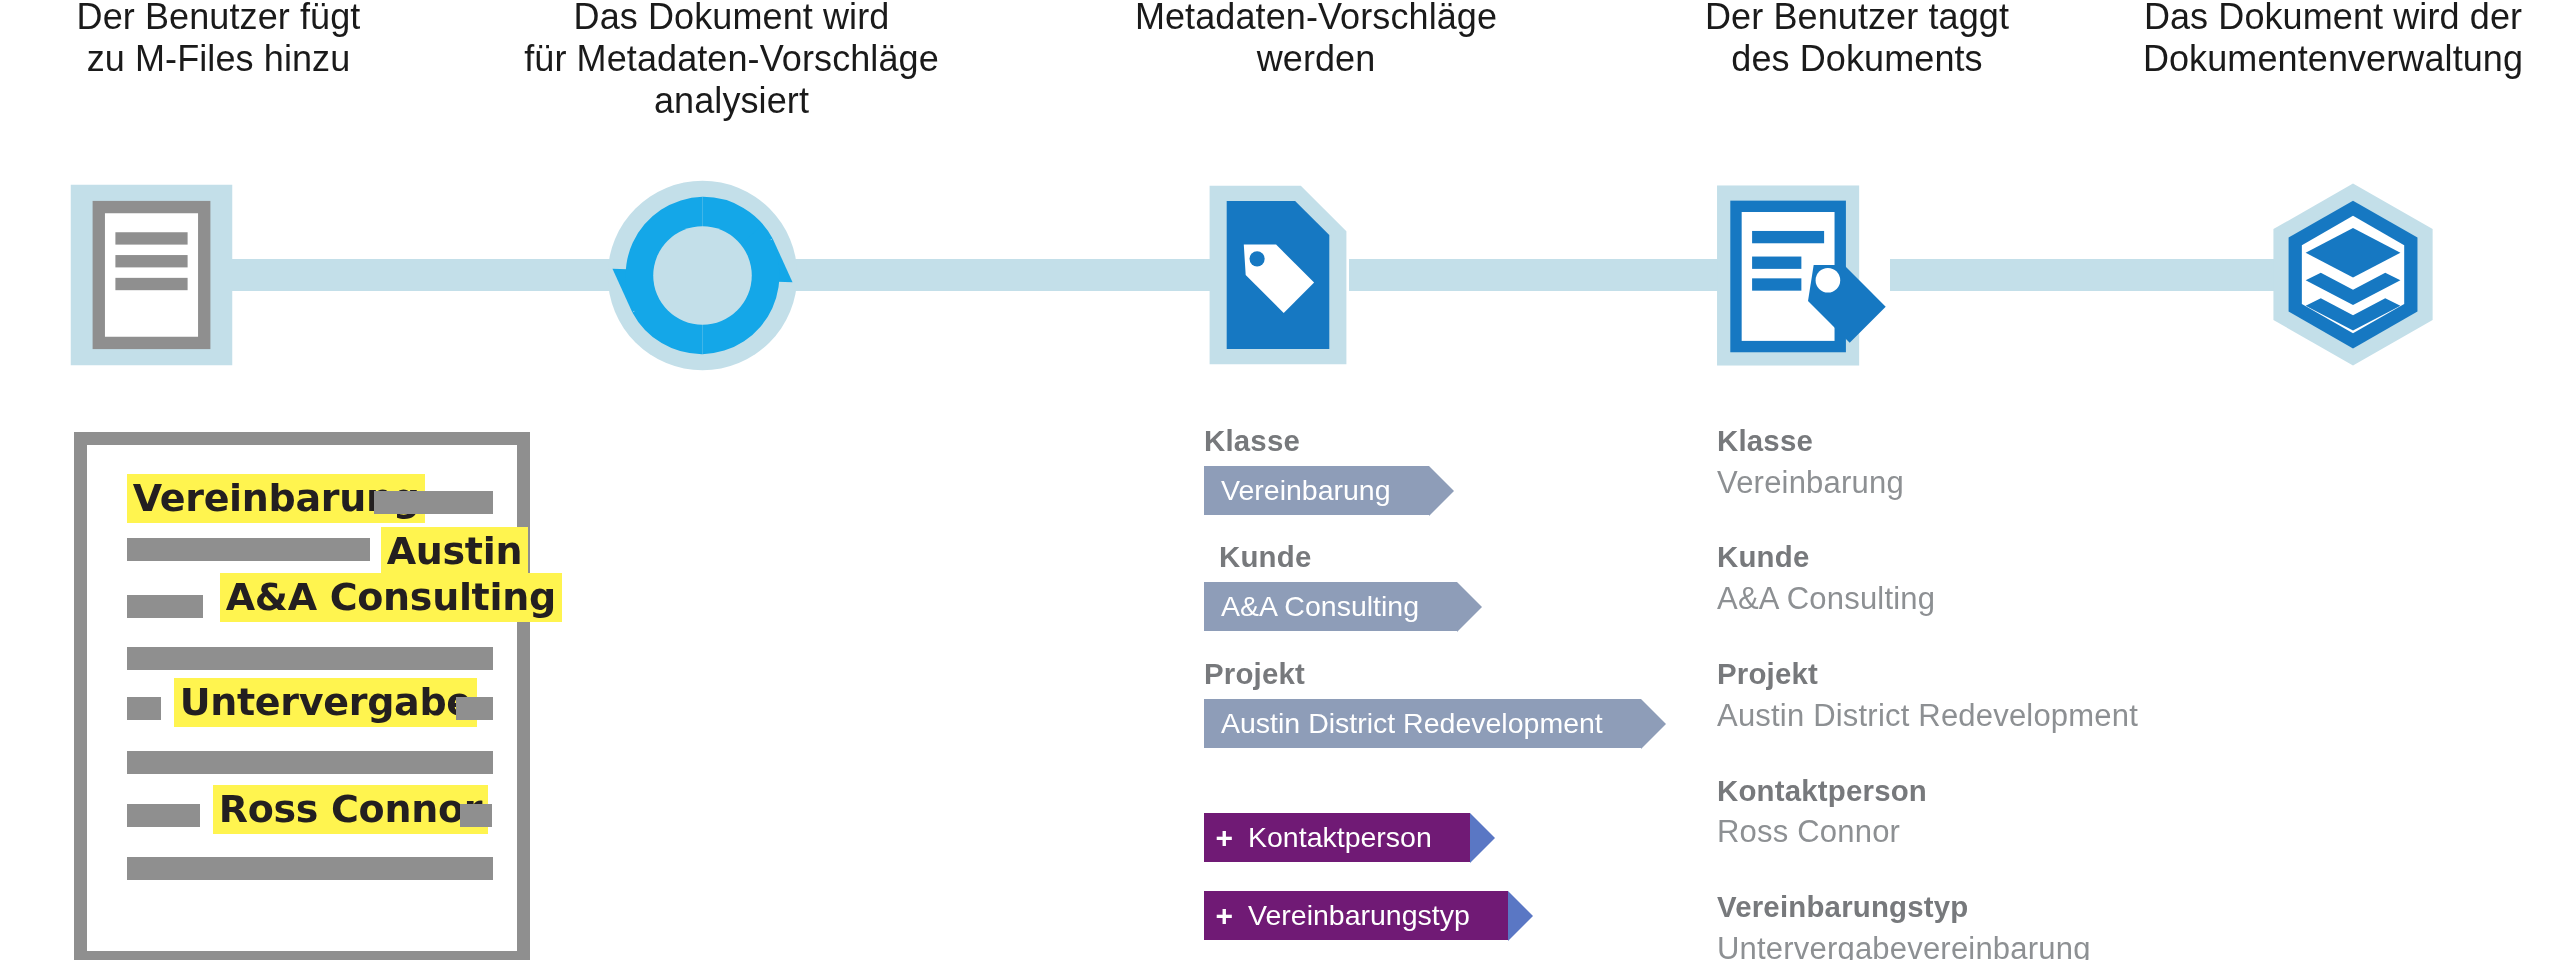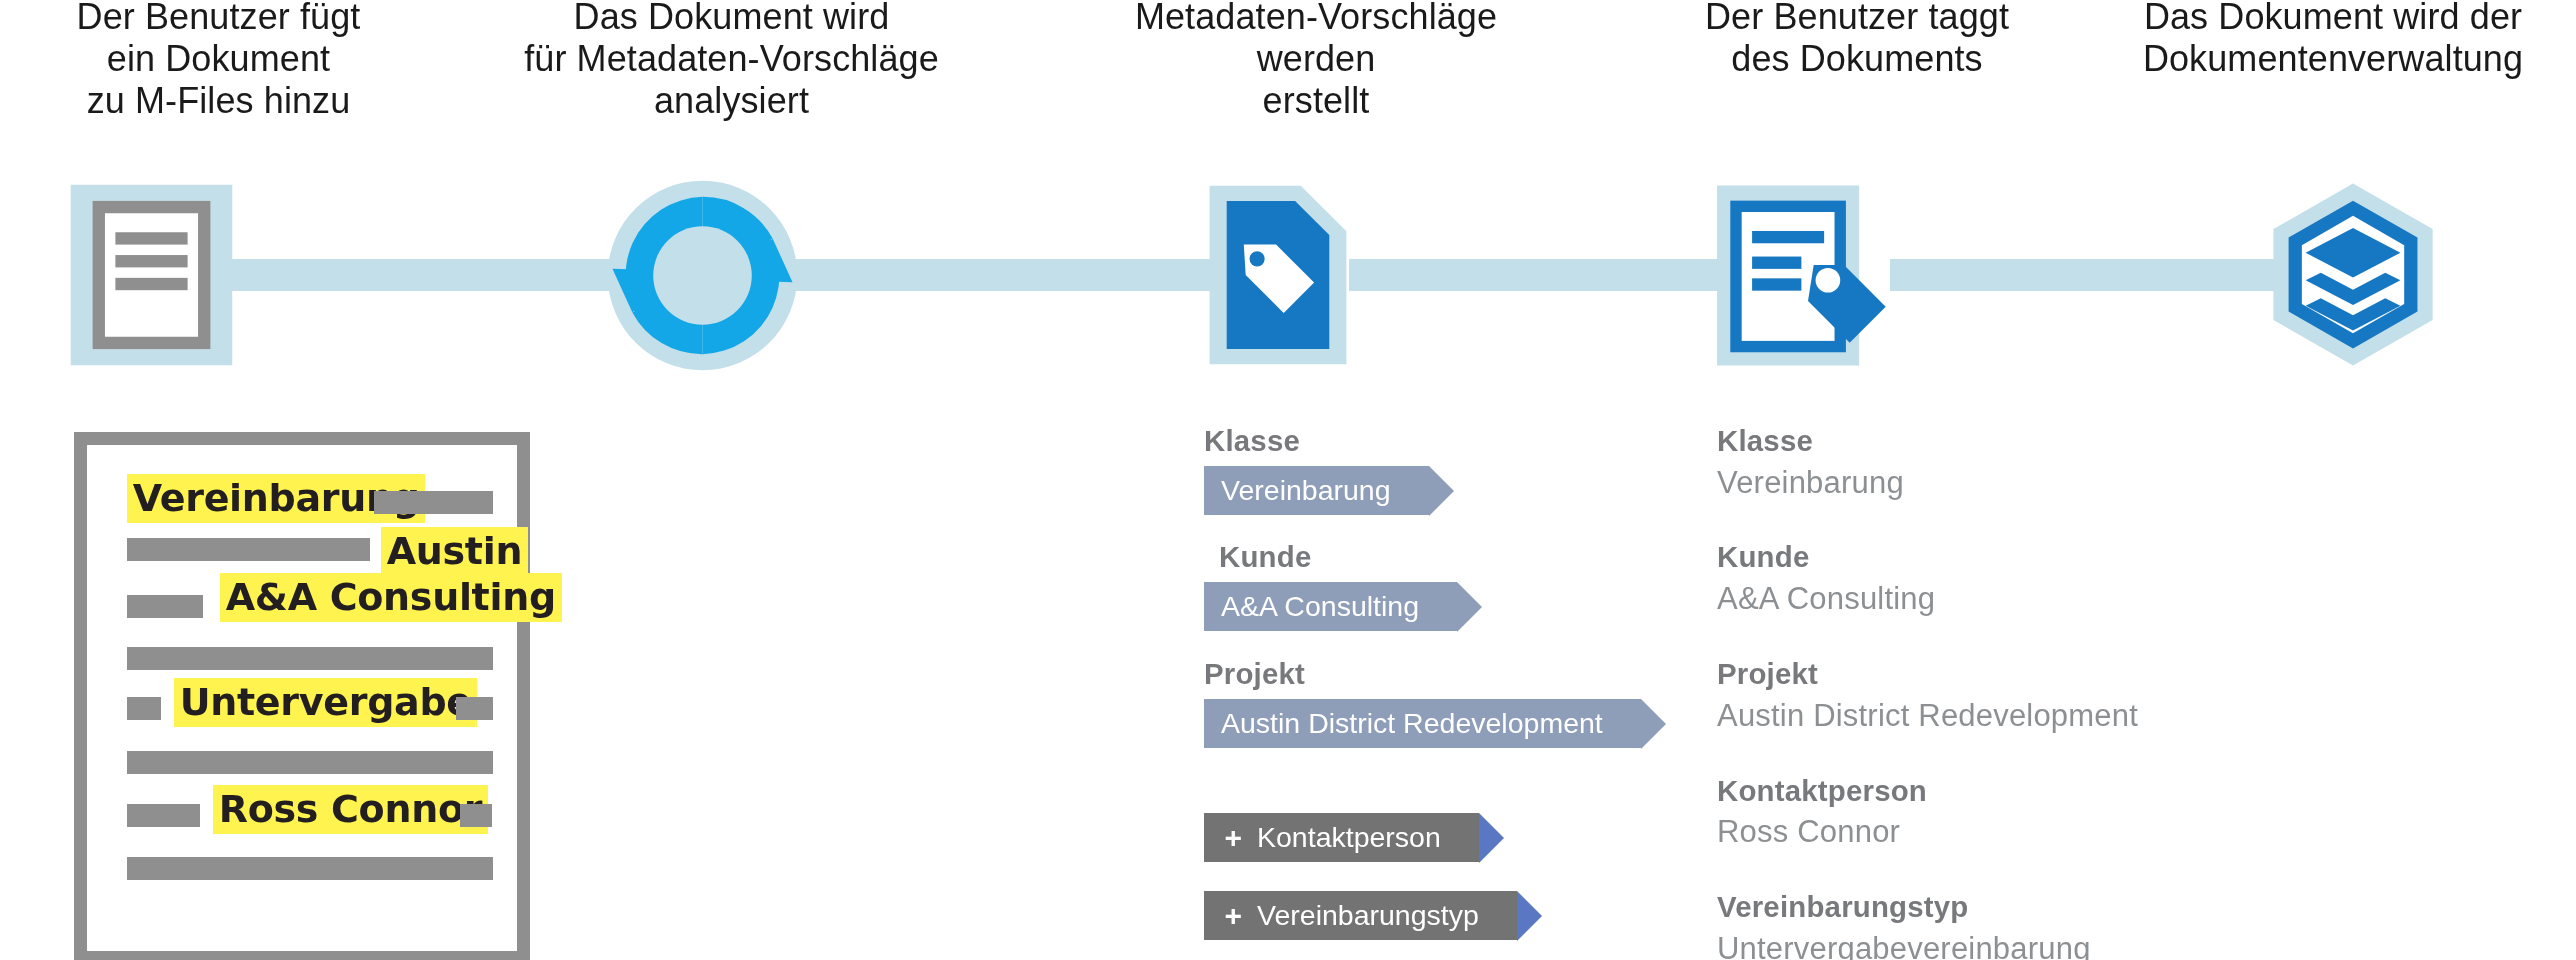--- a/index.html
+++ b/index.html
@@ -29,21 +29,21 @@
       font-size:38px;line-height:49px;white-space:nowrap;padding:0 5.7px;
       font-family:"DejaVu Sans","Liberation Sans",sans-serif;letter-spacing:-0.3px;}
 
   
   .mcol{position:absolute;}
   .mlabel{font-size:29.4px;font-weight:700;color:#77797c;line-height:1.0;letter-spacing:0.2px;}
   .tag{position:relative;display:inline-block;height:49px;line-height:49px;
        color:#ffffff;font-size:28.5px;padding:0 38px 0 17px;white-space:nowrap;
        box-sizing:border-box;}
   .tag.sugg{background:#8e9db8;}
-  .tag.add{background:#737373;padding-left:15px;}
+  .tag.add{background:#701a75;padding-left:6px;}
   .tag::after{content:"";position:absolute;right:-25px;top:0;width:0;height:0;
       border-top:25px solid transparent;border-bottom:25px solid transparent;}
   .tag.sugg::after{border-left:25px solid #8e9db8;}
   .tag.add::after{border-left:25px solid #5a77c4;}
   .plus{display:inline-block;width:28.5px;text-align:center;font-weight:700;font-size:30px;
         margin-right:9.5px;vertical-align:-0.9px;}
 
   
   .tlabel{font-size:29.4px;font-weight:700;color:#77797c;line-height:1.0;letter-spacing:0.2px;}
   .tvalue{font-size:31px;font-weight:400;color:#8d9093;line-height:1.0;letter-spacing:0.2px;}
@@ -53,34 +53,32 @@
 
 <div class="stage">
 
   <div class="rail" style="left:228px;width:399px;"></div>
   <div class="rail" style="left:793px;width:427px;"></div>
   <div class="rail" style="left:1349px;width:375px;"></div>
   <div class="rail" style="left:1890px;width:389px;"></div>
 
   <div class="hdr" style="left:19px;top:-3.8px;width:399px;">
     <span>Der Benutzer fügt</span>
-    <span>ein Dokument</span>
     <span>zu M-Files hinzu</span>
   </div>
 
   <div class="hdr" style="left:437px;top:-3.8px;width:589px;">
     <span>Das Dokument wird</span>
     <span>für Metadaten-Vorschläge</span>
     <span>analysiert</span>
   </div>
 
   <div class="hdr" style="left:1031px;top:-3.8px;width:570px;">
     <span>Metadaten-Vorschläge</span>
     <span>werden</span>
-    <span>erstellt</span>
   </div>
 
   <div class="hdr" style="left:1577px;top:-3.8px;width:560px;">
     <span>Der Benutzer taggt</span>
     <span>des Dokuments</span>
   </div>
 
   <div class="hdr" style="left:2090px;top:-3.8px;width:486px;">
     <span>Das Dokument wird der</span>
     <span>Dokumentenverwaltung</span>

